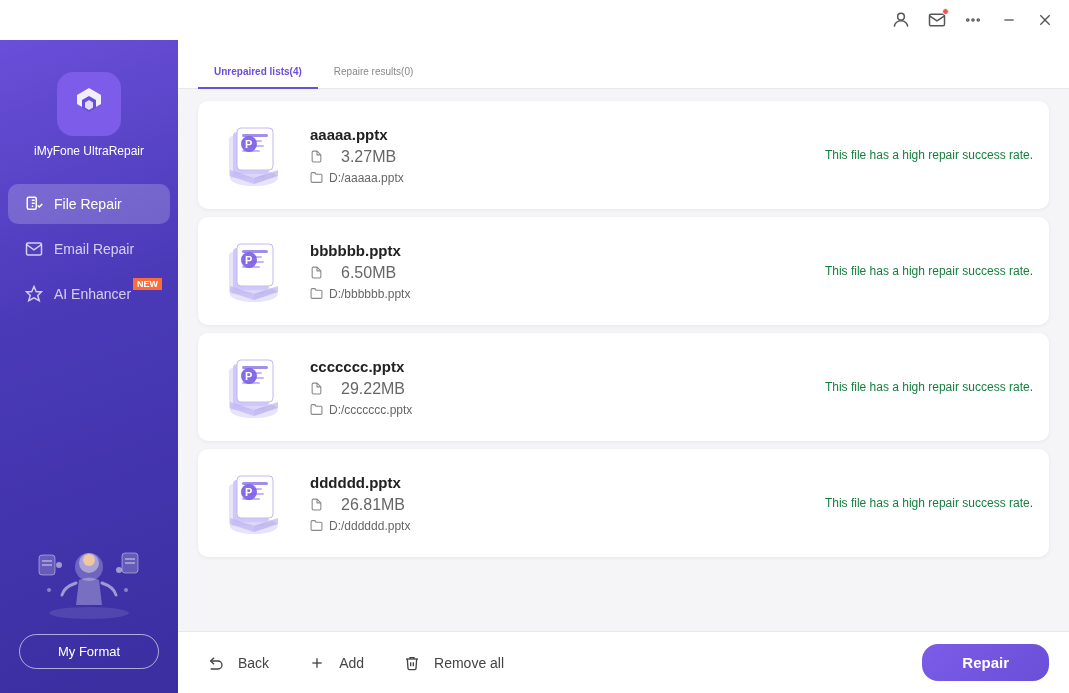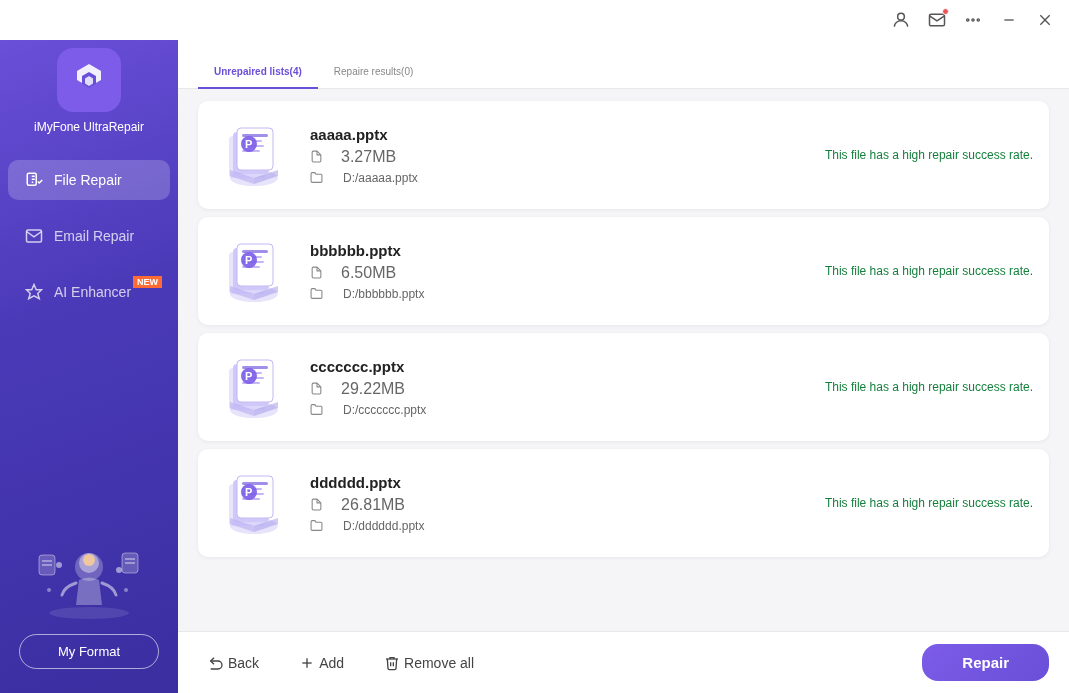--- a/index.html
+++ b/index.html
@@ -41,21 +41,21 @@
       overflow: hidden;
     }
 
     
     .sidebar {
       width: 178px;
       background: linear-gradient(160deg, #6a4fd8 0%, #4a3ab8 40%, #3a2ea0 100%);
       display: flex;
       flex-direction: column;
       align-items: center;
-      padding: 8px 0 16px 0;
+      padding: 32px 0 16px 0;
       flex-shrink: 0;
     }
     .sidebar-logo {
       width: 64px;
       height: 64px;
       background: #7c5ce8;
       border-radius: 16px;
       display: flex;
       align-items: center;
       justify-content: center;
@@ -71,21 +71,21 @@
       text-align: center;
       margin-bottom: 24px;
       font-weight: 500;
       line-height: 1.3;
     }
 
     .sidebar-nav {
       width: 100%;
       display: flex;
       flex-direction: column;
-      gap: 16px;
+      gap: 5px;
       flex: 1;
     }
 
     .sidebar-item {
       display: flex;
       align-items: center;
       gap: 10px;
       padding: 10px 16px;
       cursor: pointer;
       border-radius: 10px;
@@ -224,21 +224,21 @@
     .file-meta {
       display: flex;
       align-items: center;
       gap: 18px;
       font-size: 16px;
       color: #666;
     }
     .file-path {
       display: flex;
       align-items: center;
-      gap: 20px;
+      gap: 6px;
       font-size: 12px;
       color: #666;
     }
     .file-status {
       font-size: 12px;
       color: #15803d;
       font-weight: 500;
     }
 
     
@@ -250,21 +250,21 @@
       background: #fff;
       border-top: 1px solid #e8e8e8;
     }
     .toolbar-left {
       display: flex;
       gap: 20px;
     }
     .toolbar-btn {
       display: flex;
       align-items: center;
-      gap: 4px;
+      gap: 14px;
       font-size: 14px;
       color: #444;
       cursor: pointer;
       padding: 6px 10px;
       border-radius: 6px;
       background: none;
       border: none;
     }
     .repair-btn {
       background: linear-gradient(135deg, #7c5ce8, #6a4fd8);

